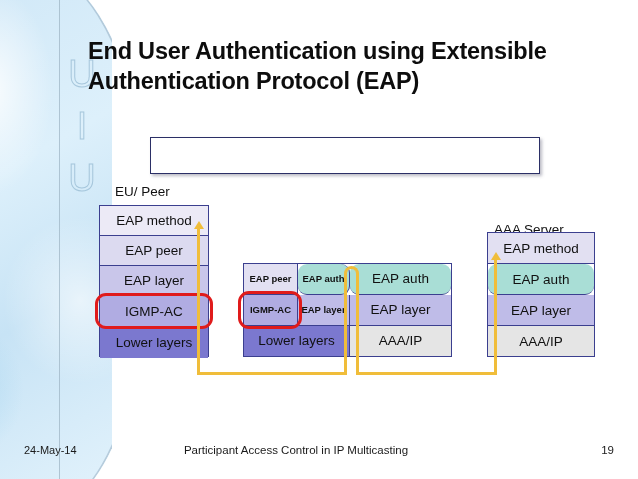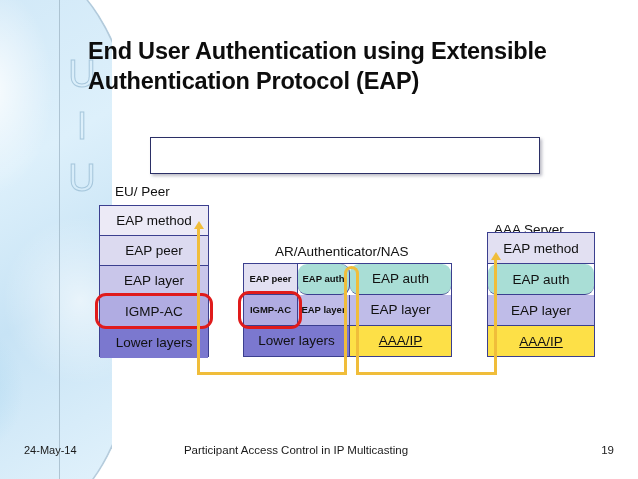--- a/index.html
+++ b/index.html
@@ -73,21 +73,21 @@
 
   
   .c1{background:#eceaf6;}
   .c2{background:#dcdaf0;}
   .c3{background:#c9c6ea;}
   .c4{background:#b0ace2;}
   .c5{background:#7b78cf;}
 
   
   .t-light{background:#a9ded6;border-radius:9px;}
-  .t-mid{background:#fde047;text-decoration:underline;}
+  .t-mid{background:#e5e5e5;}
   .p-light{background:#bfbce8;}
   .p-pale{background:#e2e0f2;}
   .p-mid{background:#b0ace2;}
   .p-dark{background:#7b78cf;}
 
   .cell{
     box-sizing:border-box;position:absolute;
     border-right:1.1px solid #3b3f8f;border-bottom:1.1px solid #3b3f8f;
     display:flex;align-items:center;justify-content:center;text-align:center;
     font-size:13.5px;color:#111;line-height:1.05;
@@ -147,21 +147,20 @@
 
     <div class="stack" style="left:99px;top:205px;width:110px;height:152px;">
       <div class="row c1" style="height:30px;">EAP method</div>
       <div class="row c2" style="height:30px;">EAP peer</div>
       <div class="row c3" style="height:30px;">EAP layer</div>
       <div class="row c4" style="height:31px;">IGMP-AC</div>
       <div class="row c5" style="height:31px;">Lower layers</div>
     </div>
     <div class="redbox" style="left:95px;top:293px;width:118px;height:36px;"></div>
 
-    <div class="stack-label" style="left:275px;top:244px;">AR/Authenticator/NAS</div>
 
     <div class="stack" style="left:243px;top:263px;width:209px;height:94px;">
 
       <div class="cell small p-pale" style="left:0;top:0;width:54px;height:31px;">EAP peer</div>
       <div class="cell small p-mid" style="left:0;top:31px;width:54px;height:31px;">IGMP-AC</div>
 
       <div class="cell small t-light" style="left:54px;top:0;width:52px;height:31px;">EAP auth</div>
       <div class="cell small p-light" style="left:54px;top:31px;width:52px;height:31px;">EAP layer</div>
 
       <div class="cell p-dark nb-b" style="left:0;top:62px;width:106px;height:30px;">Lower layers</div>

